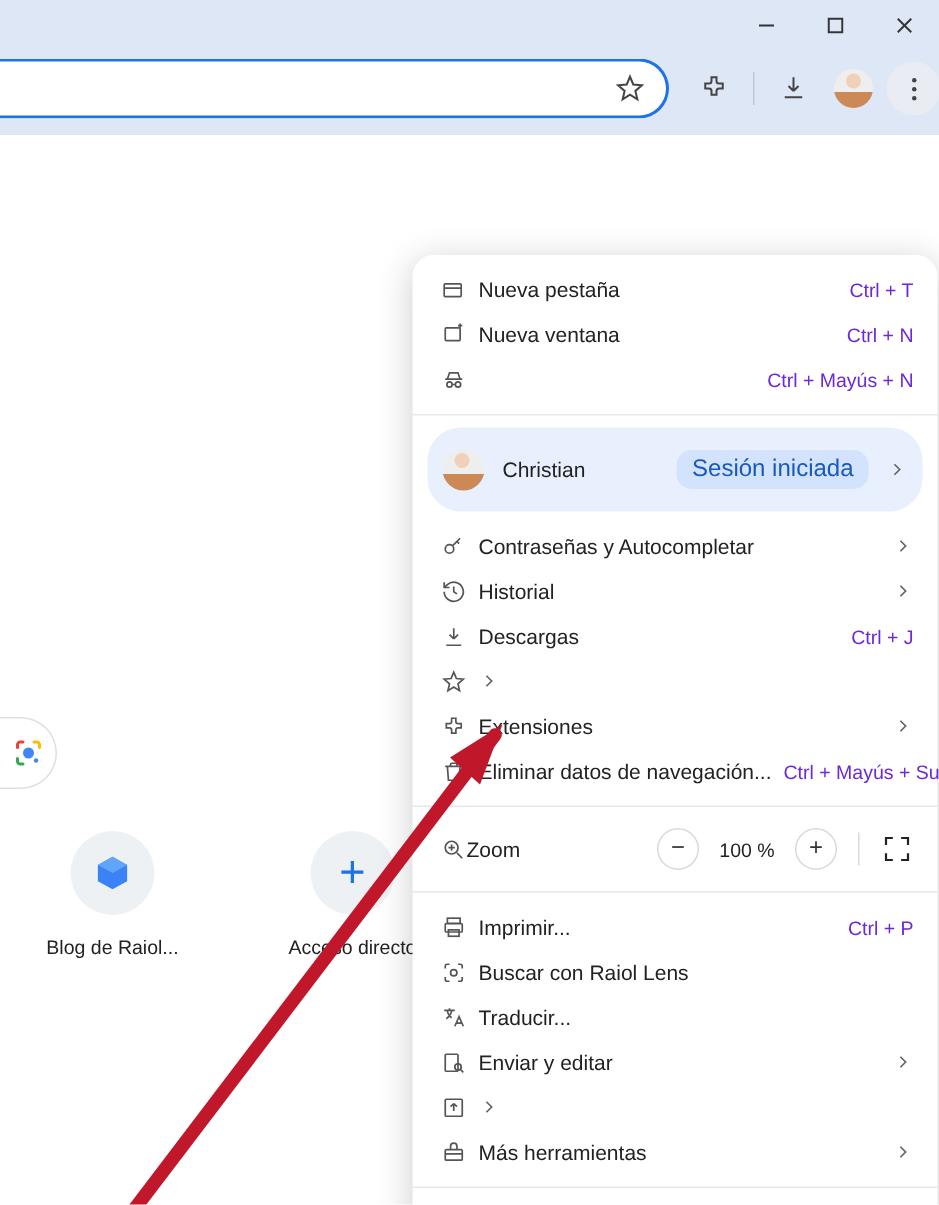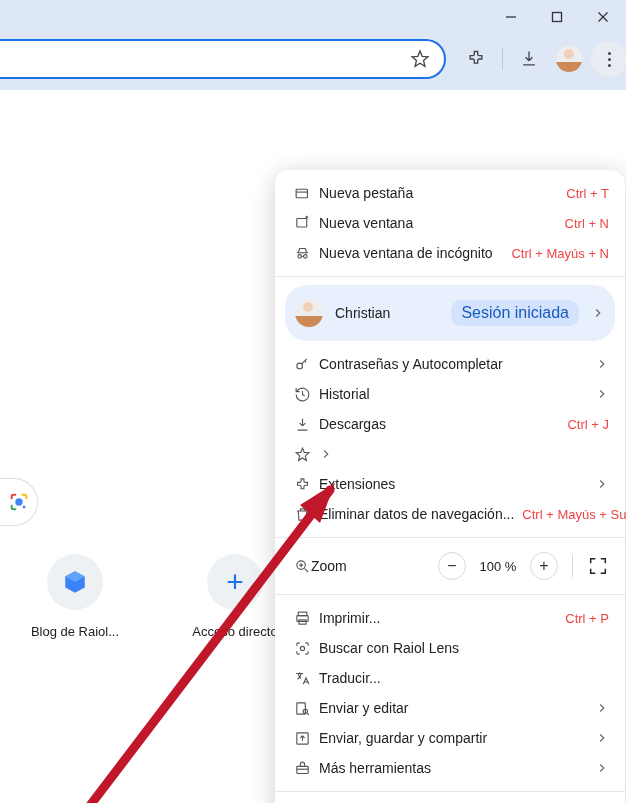--- a/index.html
+++ b/index.html
@@ -25,21 +25,21 @@
   .shortcuts { position:absolute; top:464px; left:20px; display:flex; gap:50px; }
   .shortcut { width:110px; display:flex; flex-direction:column; align-items:center; gap:14px; font-size:13px; color:#222; }
   .sc-circle { width:56px; height:56px; border-radius:50%; background:#eef1f4; display:flex; align-items:center; justify-content:center; }
   .sc-circle svg { width:26px; height:26px; }
   .plus-sign { font-size:30px; color:#1a73e8; font-weight:300; }
   .menu { position:absolute; top:80px; left:275px; width:350px; background:#fff; border-radius:14px; box-shadow: 0 4px 24px rgba(0,0,0,.2); padding: 8px 0; font-size: 14px; color:#222; }
   .mitem { height: 30px; display:flex; align-items:center; padding: 0 16px 0 18px; gap: 8px; white-space: nowrap; }
   .mico { width: 18px; height:18px; flex:0 0 18px; color:#555; display:flex; align-items:center; justify-content:center; }
   .mico svg { width:17px; height:17px; }
   .mlabel { flex:1; color:#222; }
-  .mshort { color:#ef4444; font-size: 13px; margin-left: auto; }
+  .mshort { color:#6d28d9; font-size: 13px; margin-left: auto; }
   .mchev { width:14px; color:#666; display:flex; align-items:center; justify-content:center; }
   .mchev svg { width:14px; height:14px; }
   .msep { height:1px; background:#e5e7ea; margin:8px 0; }
   .profile-row { margin: 0 10px; height:56px; background:#e8f0fe; border-radius:22px; display:flex; align-items:center; padding:0 10px 0 10px; gap:12px; }
   .profile-row .avatar-sm { width:28px; height:28px; }
   .prof-name { flex:1; font-size:14px; }
   .badge { background:#d3e3fd; color:#185abc; font-size:16px; padding:4px 10px; border-radius:10px; }
   .zoom-row { height:40px; display:flex; align-items:center; padding:0 16px 0 18px; }
   .zoom-ctrls { margin-left:auto; display:flex; align-items:center; gap:10px; }
   .zbtn { width:28px; height:28px; border:1px solid #d6d9de; border-radius:50%; display:flex; align-items:center; justify-content:center; font-size:16px; color:#333; }
@@ -154,21 +154,20 @@
     <div class="mitem">
       <span class="mico">
           <svg viewBox="0 0 24 24" fill="none" stroke="currentColor" stroke-width="1.6">
             <path d="M6 11l2-6h8l2 6"></path>
             <circle cx="8" cy="16" r="2.5"></circle>
             <circle cx="16" cy="16" r="2.5"></circle>
             <line x1="10.5" y1="16" x2="13.5" y2="16"></line>
             <line x1="4" y1="11" x2="20" y2="11"></line>
           </svg>
         </span>
-      <span class="mlabel">Nueva ventana de incógnito</span>
       <span class="mshort">Ctrl + Mayús + N</span>
     </div>
     <div class="msep"></div>
     <div class="profile-row">
       <div class="avatar-sm"></div>
       <span class="prof-name">Christian</span>
       <span class="badge">Sesión iniciada</span>
       <span class="mchev">
           <svg viewBox="0 0 24 24" fill="none" stroke="currentColor" stroke-width="2">
             <polyline points="9 6 15 12 9 18"></polyline>
@@ -315,21 +314,20 @@
           </svg>
         </span>
     </div>
     <div class="mitem">
       <span class="mico">
           <svg viewBox="0 0 24 24" fill="none" stroke="currentColor" stroke-width="1.6">
             <rect x="4" y="4" width="16" height="16" rx="1"></rect>
             <path d="M12 15V8m0 0l-3 3m3-3l3 3"></path>
           </svg>
         </span>
-      <span class="mlabel">Enviar, guardar y compartir</span>
       <span class="mchev">
           <svg viewBox="0 0 24 24" fill="none" stroke="currentColor" stroke-width="2">
             <polyline points="9 6 15 12 9 18"></polyline>
           </svg>
         </span>
     </div>
     <div class="mitem">
       <span class="mico">
           <svg viewBox="0 0 24 24" fill="none" stroke="currentColor" stroke-width="1.6">
             <rect x="4" y="9" width="16" height="10" rx="1"></rect>

